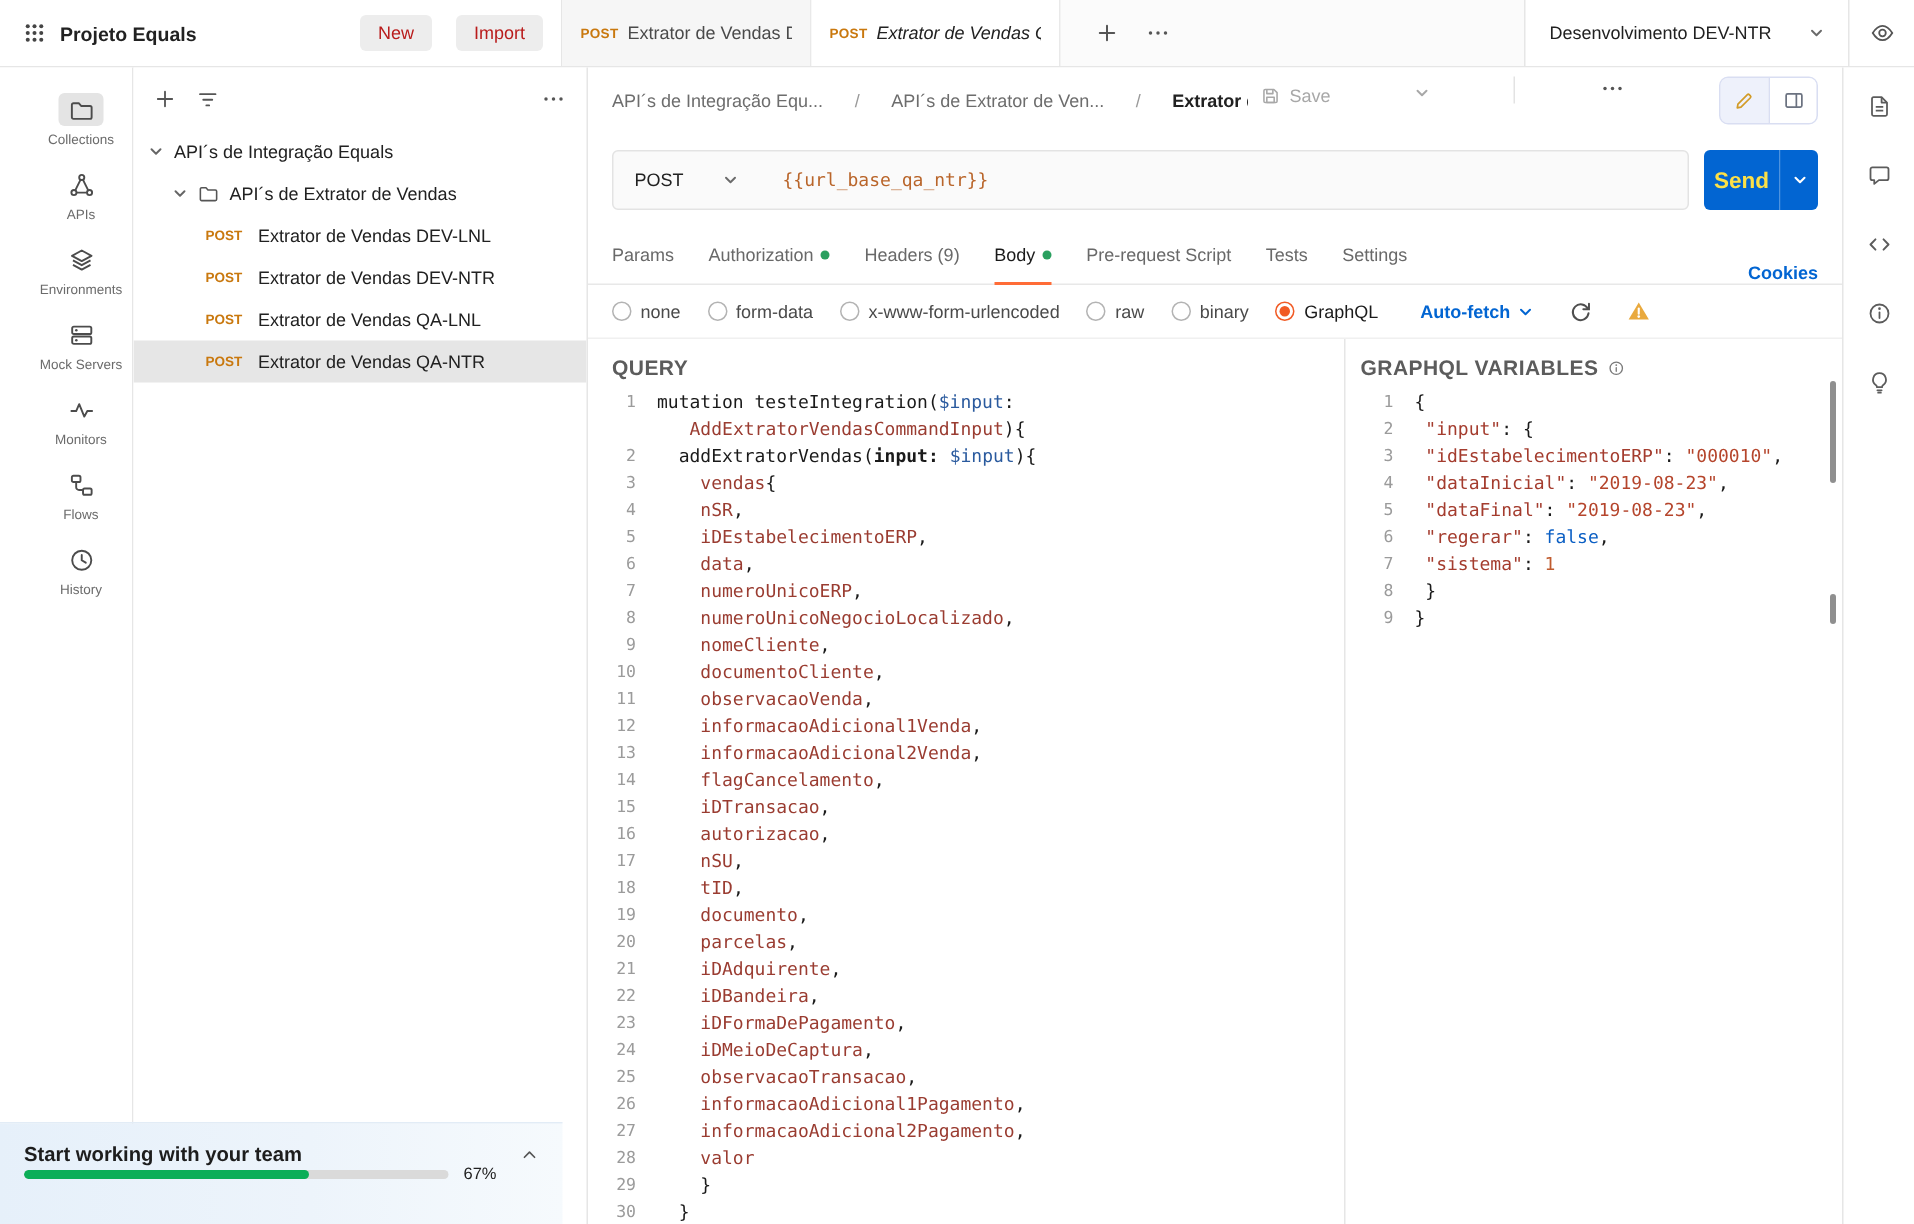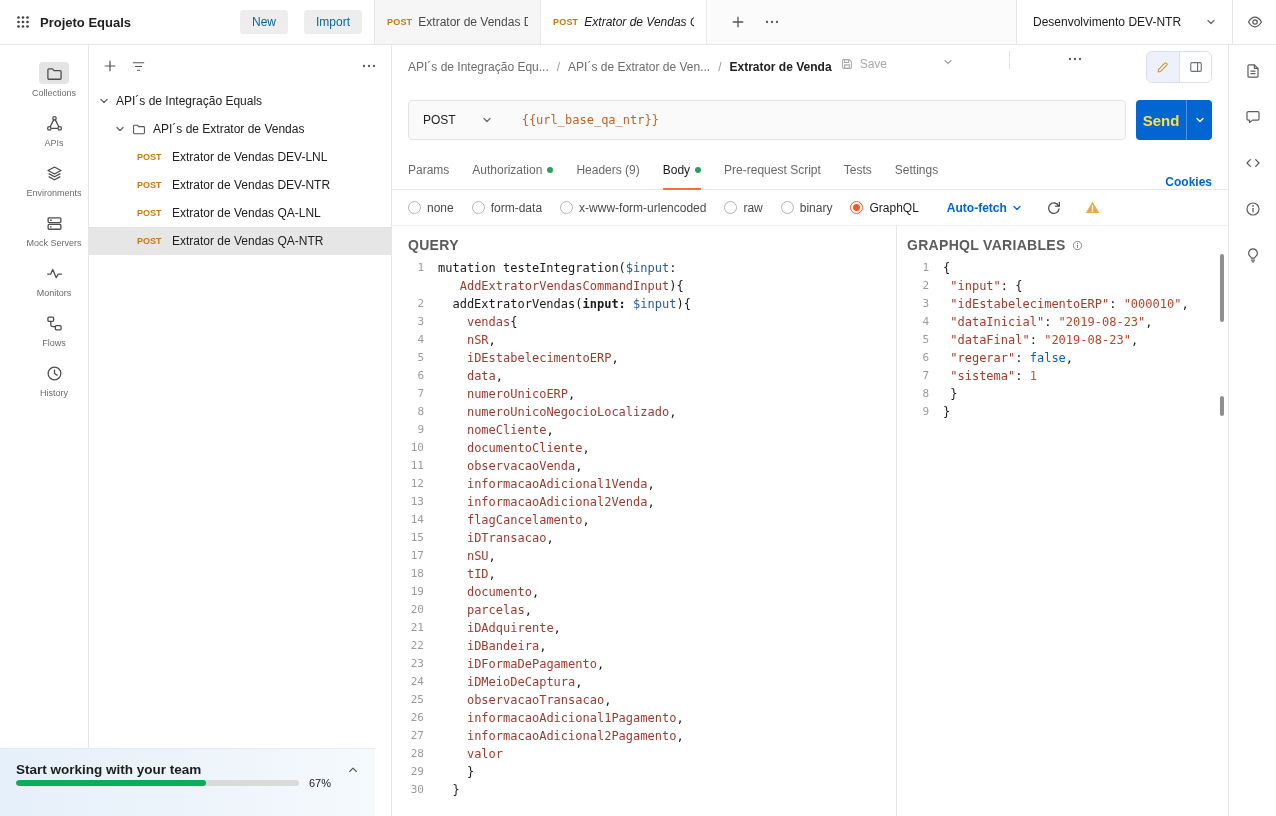--- a/index.html
+++ b/index.html
@@ -5,21 +5,21 @@
   * { box-sizing: border-box; margin: 0; padding: 0; }
   html,body { width:1276px; height:816px; overflow:hidden; }
   body { font-family:"Liberation Sans", sans-serif; font-size:12px; color:#212121; background:#fff; }
   svg { display:block; }
 
   
   .topbar { height:45px; display:flex; border-bottom:1px solid #e6e6e6; background:#fff; }
   .tb-left { flex:0 0 375px; display:flex; align-items:center; padding:0 12px 0 16px; gap:10px; border-right:1px solid #e6e6e6; }
   .ws-title { font-weight:700; font-size:13px; white-space:nowrap; }
   .sp { flex:1; }
-  .tb-btn { background:#ededed; border:none; border-radius:4px; padding:5px 12px; font-size:12px; color:#0369a1; margin-left:6px; cursor:pointer; font-family:inherit; }
+  .tb-btn { background:#ededed; border:none; border-radius:4px; padding:5px 12px; font-size:12px; color:#b91c1c; margin-left:6px; cursor:pointer; font-family:inherit; }
   .tabs-wrap { flex:1; display:flex; align-items:stretch; min-width:0; background:#fbfbfb; }
   .tab { flex:0 0 166px; width:166px; display:flex; align-items:center; gap:6px; padding:0 12px; border-right:1px solid #e9e9e9; font-size:12px; color:#4a4a4a; background:#f6f6f6; overflow:hidden; cursor:pointer; }
   .tab.active { background:#fff; color:#212121; }
   .tab.active .tab-title { font-style:italic; }
   .tab-method { font-size:9px; font-weight:700; color:#c9780e; flex:0 0 auto; letter-spacing:.2px; }
   .tab-title { white-space:nowrap; overflow:hidden; }
   .tab-tool { width:34px; display:flex; align-items:center; justify-content:center; color:#555; cursor:pointer; }
   .tb-right { flex:0 0 260px; display:flex; align-items:stretch; border-left:1px solid #e6e6e6; }
   .env-sel { flex:1; display:flex; align-items:center; gap:8px; padding:0 16px; font-size:12px; cursor:pointer; white-space:nowrap; }
   .env-sel .sp { flex:1; }
@@ -54,21 +54,21 @@
   .tbn-title { font-size:13.5px; font-weight:700; color:#1d1d1d; }
   .tbn-caret { margin-left:auto; color:#555; cursor:pointer; }
   .tbn-row2 { display:flex; align-items:center; gap:10px; padding-right:28px; }
   .prog-track { flex:1; height:6px; background:#dadada; border-radius:3px; overflow:hidden; }
   .prog-fill { height:100%; background:#0bae58; border-radius:3px; }
   .prog-label { font-size:11px; color:#212121; }
 
   
   .main { flex:1; min-width:0; display:flex; flex-direction:column; background:#fff; }
   .crumb-row { flex:0 0 44px; display:flex; align-items:center; padding:0 16px; }
-  .crumb { display:flex; align-items:flex-end; gap:8px; font-size:12px; color:#6d6d6d; min-width:0; white-space:nowrap; overflow:hidden; }
+  .crumb { display:flex; align-items:flex-end; gap:21px; font-size:12px; color:#6d6d6d; min-width:0; white-space:nowrap; overflow:hidden; }
   .crumb .sep { color:#9a9a9a; }
   .crumb .last { color:#212121; font-weight:700; }
   .crumb-actions { margin-left:auto; display:flex; align-items:flex-start;gap:43px; }
   .save-btn { display:flex; align-items:center; gap:6px; color:#a8a8a8; font-size:12px; padding:6px 8px; cursor:default; }
   .save-caret { color:#a8a8a8; padding:6px 5px; cursor:default; }
   .vdiv { width:1px; height:18px; background:#e3e3e3; margin:0 8px; }
   .dots-btn { color:#555; padding:0 6px; cursor:pointer; display:flex; }
   .icon-group { display:flex; margin-left:14px; border:1px solid #d9def2; background:#eef1fb; border-radius:6px; overflow:hidden; }
   .ig-btn { width:32px; height:30px; display:flex; align-items:center; justify-content:center; cursor:pointer; background:#fff; }
   .ig-btn.hl { background:#eef1fb; }
@@ -561,20 +561,24 @@
               <span class="ln">13</span>
               <span class="ct"><span class="tk-pl">    </span><span class="tk-fld">informacaoAdicional2Venda</span><span class="tk-pl">,</span></span>
             </div>
             <div class="code-row">
               <span class="ln">14</span>
               <span class="ct"><span class="tk-pl">    </span><span class="tk-fld">flagCancelamento</span><span class="tk-pl">,</span></span>
             </div>
             <div class="code-row">
               <span class="ln">15</span>
               <span class="ct"><span class="tk-pl">    </span><span class="tk-fld">iDTransacao</span><span class="tk-pl">,</span></span>
+            </div>
+            <div class="code-row">
+              <span class="ln">16</span>
+              <span class="ct"><span class="tk-pl">    </span><span class="tk-fld">autorizacao</span><span class="tk-pl">,</span></span>
             </div>
             <div class="code-row">
               <span class="ln">17</span>
               <span class="ct"><span class="tk-pl">    </span><span class="tk-fld">nSU</span><span class="tk-pl">,</span></span>
             </div>
             <div class="code-row">
               <span class="ln">18</span>
               <span class="ct"><span class="tk-pl">    </span><span class="tk-fld">tID</span><span class="tk-pl">,</span></span>
             </div>
             <div class="code-row">

